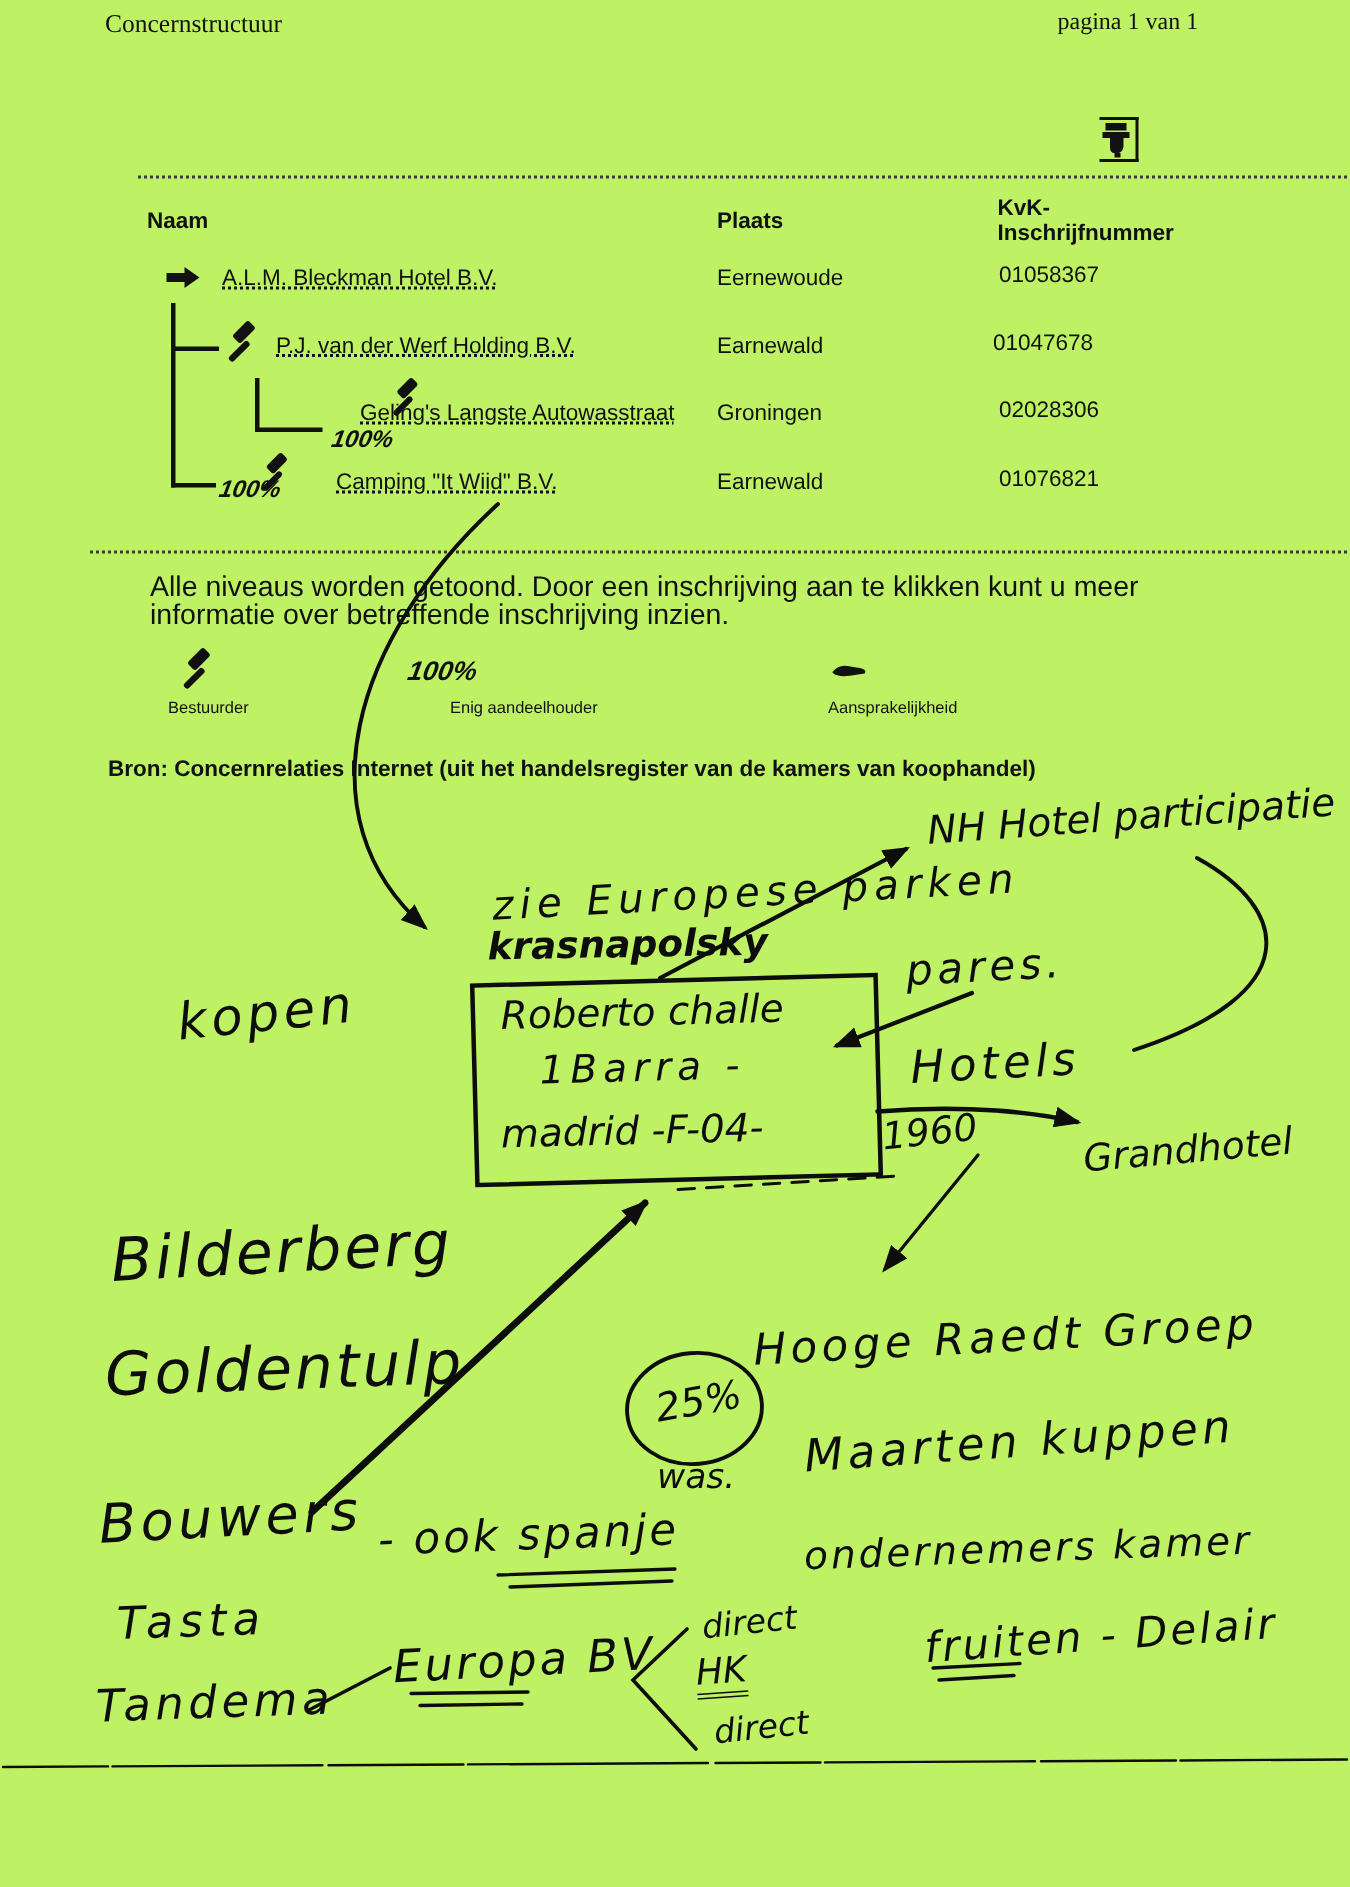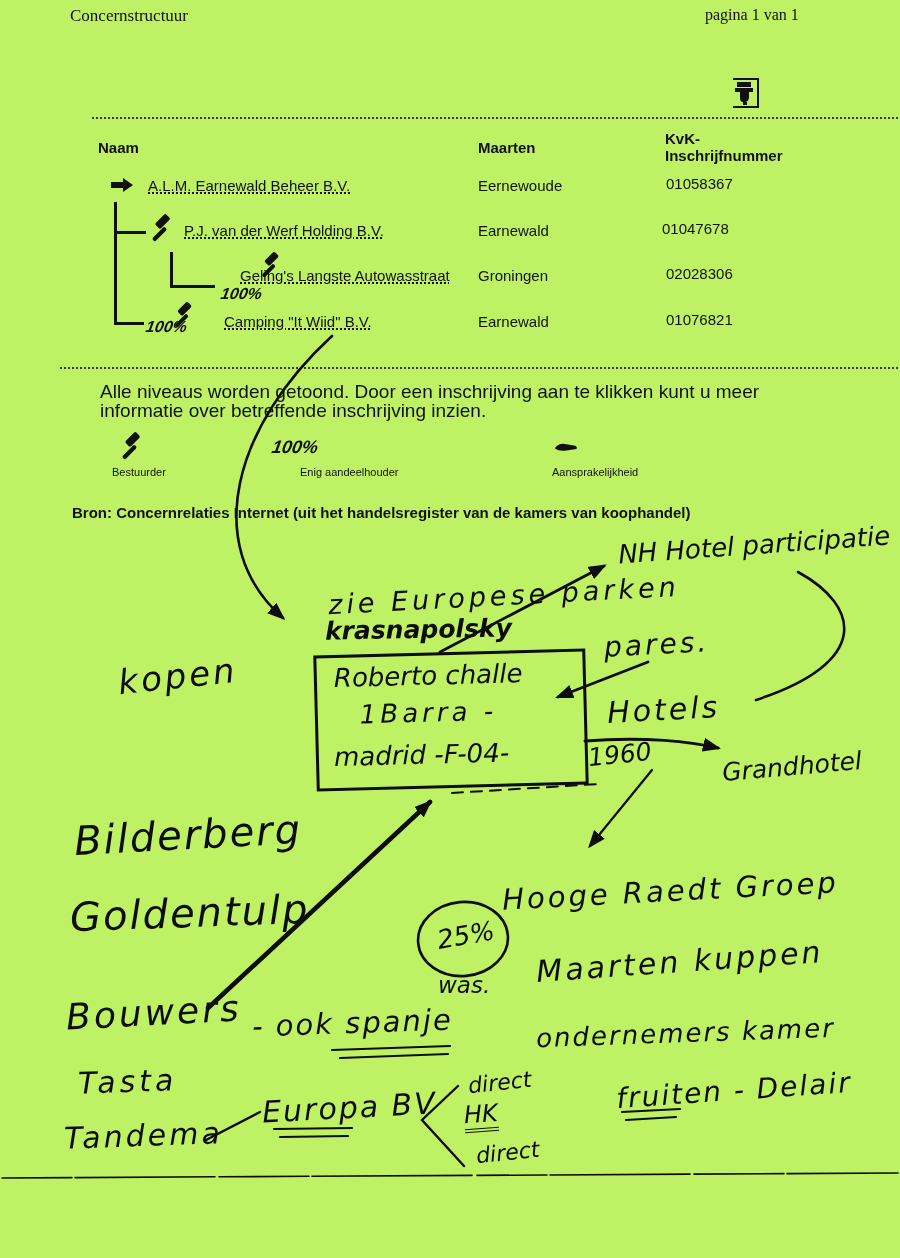--- a/index.html
+++ b/index.html
@@ -36,36 +36,36 @@
       <rect x="4" y="2" width="14" height="5"></rect>
       <rect x="2" y="8" width="18" height="4"></rect>
       <path d="M7 12 h9 v6 q-1 4 -4 4 h-2 q-3 0 -3 -4 z"></path>
       <rect x="10" y="22" width="4" height="3"></rect>
     </svg>
   </span>
 
   <div class="abs dotted" style="left:92px;top:117px;width:806px;"></div>
 
   <div class="abs colhead" style="left:98px;top:139px;text-align:center;">Naam</div>
-  <div class="abs colhead" style="left:478px;top:139px;">Maarten</div>
+  <div class="abs colhead" style="left:478px;top:139px;">Plaats</div>
   <div class="abs colhead" style="left:665px;top:130px;">KvK-</div>
   <div class="abs colhead" style="left:665px;top:147px;">Inschrijfnummer</div>
 
   <div class="abs treeline" style="left:114px;top:202px;width:3px;height:123px;"></div>
   <div class="abs treeline" style="left:114px;top:231px;width:32px;height:3px;"></div>
   <div class="abs treeline" style="left:170px;top:252px;width:3px;height:36px;"></div>
   <div class="abs treeline" style="left:170px;top:285px;width:45px;height:3px;"></div>
   <div class="abs treeline" style="left:114px;top:322px;width:30px;height:3px;"></div>
 
   <span class="abs icon" style="left:110px;top:177px;">
     <svg width="24" height="16" viewBox="0 0 24 16" fill="#111">
         <path d="M1 5 h12 V1 l10 7 -10 7 v-4 H1 z"></path>
       </svg>
   </span>
-  <div class="abs cell link" style="left:148px;top:177px;">A.L.M. Earnewald Beheer B.V.</div>
+  <div class="abs cell link" style="left:148px;top:177px;">A.L.M. Bleckman Hotel B.V.</div>
   <div class="abs cell" style="left:478px;top:177px;">Eernewoude</div>
   <div class="abs cell" style="left:666px;top:175px;">01058367</div>
 
   <span class="abs icon" style="left:147px;top:212px;">
     <svg width="30" height="30" viewBox="0 0 24 24" fill="#111">
       <rect x="9.5" y="1.5" width="6" height="12" rx="1.5" transform="rotate(45 12.5 7.5)"></rect>
       <rect x="3" y="16" width="14" height="3.4" rx="1.5" transform="rotate(-45 10 17.7)"></rect>
     </svg>
   </span>
   <div class="abs cell link" style="left:184px;top:222px;">P.J. van der Werf Holding B.V.</div>

